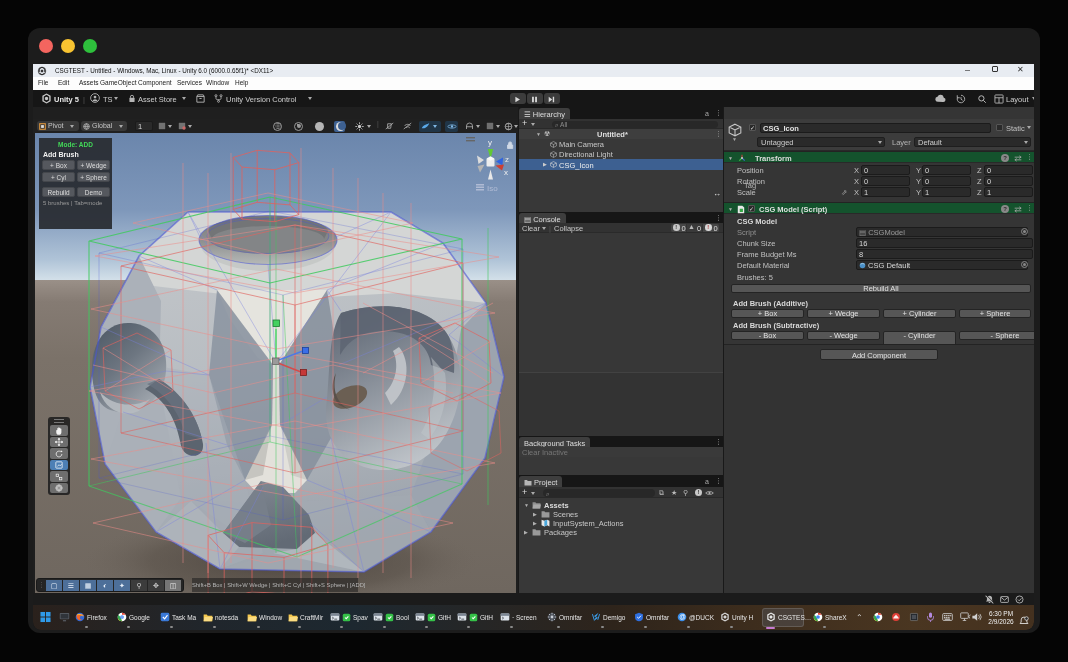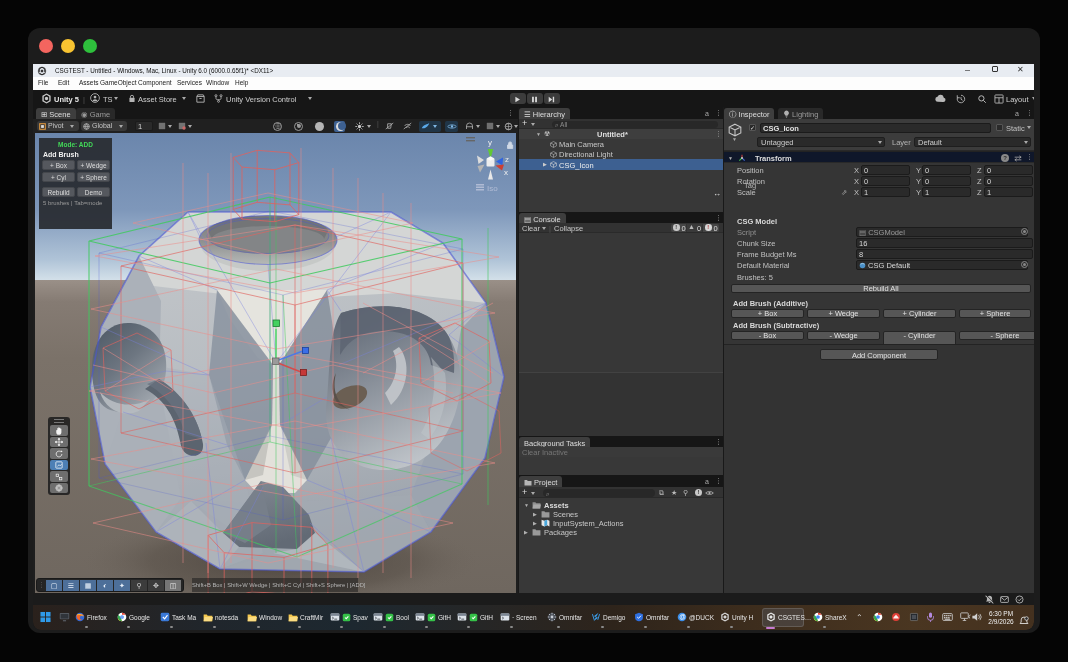--- a/index.html
+++ b/index.html
@@ -25,21 +25,21 @@
   .tab { position:absolute; top:1px; height:11px; border-radius:3px 3px 0 0; font-size:7.5px;
     color:#c3c3c3; padding:1.5px 5px 0 5px; white-space:nowrap; }
   .tab.on { background:#3e3e3e; color:#dedede; }
   .tab.off { background:#292929; color:#9a9a9a; }
   
   .prow { position:absolute; font-size:7.5px; color:#c0c0c0; white-space:nowrap; }
   .field { position:absolute; background:#2a2a2a; border:1px solid #1b1b1b; border-radius:2px;
     color:#d6d6d6; font-size:7.5px; padding:0 2px; }
   .gbtn { position:absolute; background:#565656; border:1px solid #242424; border-radius:2px;
     color:#e2e2e2; font-size:7.5px; text-align:center; }
-  .hdr { position:absolute; background:#0f172a; border-top:1px solid #232323; border-bottom:1px solid #292929; }
+  .hdr { position:absolute; background:#14532d; border-top:1px solid #232323; border-bottom:1px solid #292929; }
   .ddown { position:absolute; background:#2a2a2a; border:1px solid #1e1e1e; border-radius:2px;
     color:#cccccc; font-size:7.5px; padding:0 3px; }
   .caret { position:absolute; width:0; height:0; border-left:2.5px solid transparent;
     border-right:2.5px solid transparent; border-top:3.5px solid #aaa; }
   
   #taskbar { position:absolute; left:0; top:541px; width:1001px; height:25px;
     background:linear-gradient(90deg,#2a211c 0%,#20262c 18%,#1d2830 32%,#262626 45%,#2e241b 58%,#3d2d1d 72%,#4a3621 88%,#44311f 100%);
     border-bottom-left-radius:8px; border-bottom-right-radius:8px; }
   .titem { position:absolute; top:4px; height:16px; display:flex; align-items:center;
     font-size:6.5px; color:#e6e6e6; white-space:nowrap; }
@@ -135,25 +135,20 @@
     <svg class="abs" style="left:961px;top:3.5px;" width="10" height="10" viewBox="0 0 16 16">
         <g fill="none" stroke="#b9b9b9" stroke-width="1.4">
           <rect x="1.5" y="1.5" width="13" height="13" rx="1"></rect>
           <path d="M1.5 6 h13 M8 6 v8.5"></path>
         </g>
       </svg>
     <span class="abs" style="left:973px;top:4.5px;">Layout</span>
     <span class="caret" style="left:999px;top:7px;"></span>
   </div>
   <div id="viewport" class="abs" style="left:0;top:43px;width:485px;height:486px;background:#1f1f1f;overflow:hidden;">
-    <div class="tabrow" style="left:0;top:0;width:485px;height:12px;">
-      <div class="tab on" style="left:3px;">⊞ Scene</div>
-      <div class="tab off" style="left:43px;">◉ Game</div>
-      <span class="abs" style="left:474px;top:2px;color:#aaa;font-size:7px;">⋮</span>
-    </div>
     <div class="abs" id="scenebar" style="left:0;top:12px;width:485px;height:14px;background:#202020;font-size:7px;color:#c5c5c5;">
       <span class="tbtn" style="left:4px;top:2px;width:42px;height:10px;background:#383838;"></span>
       <svg class="abs" style="left:6px;top:3.5px" width="7" height="7" viewBox="0 0 10 10">
           <rect x="1" y="1" width="8" height="8" fill="none" stroke="#e0983e" stroke-width="1.5"></rect>
           <rect x="3" y="3" width="4" height="4" fill="#ddd"></rect>
         </svg>
       <span class="abs" style="left:15px;top:3px;">Pivot</span>
       <span class="caret" style="left:37px;top:6px;"></span>
       <span class="tbtn" style="left:48px;top:2px;width:46px;height:10px;background:#383838;"></span>
       <svg class="abs" style="left:50px;top:3.5px" width="7" height="7" viewBox="0 0 10 10">
@@ -632,28 +627,20 @@
         </svg>
       <span class="abs" style="left:34px;top:20.5px;">InputSystem_Actions</span>
       <span class="abs" style="left:5px;top:30.5px;color:#b0b0b0;font-size:5px;">▶</span>
       <svg class="abs" style="left:13px;top:29.5px;" width="9" height="8" viewBox="0 0 16 14">
           <path fill="#999" d="M1 2 h5 l1.5 2 H15 v9 H1 Z"></path>
         </svg>
       <span class="abs" style="left:25px;top:29.5px;">Packages</span>
     </div>
   </div>
   <div id="inspector" class="abs" style="left:691px;top:43px;width:310px;height:486px;background:#353535;overflow:hidden;font-size:7.5px;color:#c8c8c8;">
-    <div class="tabrow abs" style="left:0;top:0;width:310px;height:12px;">
-      <div class="tab on" style="left:0px;">ⓘ Inspector</div>
-      <div class="tab off" style="left:54px;"><svg width="7" height="8" viewBox="0 0 12 14" style="vertical-align:-1px;">
-            <path fill="#b0b0b0" d="M6 1 a4.2 4.2 0 0 1 2.5 7.6 c-0.6 0.5 -0.8 1 -0.8 1.6 h-3.4 c0 -0.6 -0.2 -1.1 -0.8 -1.6 A4.2 4.2 0 0 1 6 1 Z M4.5 11 h3 v1 h-3 z M5 12.8 h2 v0.8 h-2 z"></path>
-          </svg> Lighting</div>
-      <span class="abs" style="left:291px;top:2.5px;color:#aaa;font-size:7px;">a</span>
-      <span class="abs" style="left:302px;top:2px;color:#aaa;font-size:7px;">⋮</span>
-    </div>
     <div class="abs" style="left:0;top:12px;width:310px;height:32px;background:#3c3c3c;border-bottom:1px solid #292929;">
       <svg class="abs" style="left:4px;top:4px;" width="14" height="14" viewBox="0 0 12 12">
           <g fill="none" stroke="#c8c8c8" stroke-width="0.9">
             <path d="M6 1 L11 3.5 V8.5 L6 11 L1 8.5 V3.5 Z M1 3.5 L6 6 L11 3.5 M6 6 V11"></path>
           </g>
         </svg>
       <span class="abs" style="left:8px;top:17px;color:#aaa;font-size:5px;">▼</span>
       <span class="abs" style="left:25px;top:5px;width:7px;height:7px;background:#2a2a2a;border:1px solid #555;border-radius:1px;color:#ddd;font-size:6px;line-height:7px;text-align:center;">✓</span>
       <span class="field" style="left:36px;top:4px;width:231px;height:10px;"><b style="color:#e2e2e2;">CSG_Icon</b></span>
       <span class="abs" style="left:272px;top:5px;width:7px;height:7px;background:#2a2a2a;border:1px solid #555;border-radius:1px;"></span>
@@ -700,20 +687,36 @@
     <span class="prow" style="left:253px;top:70px;">Z</span>
       <span class="field" style="left:260px;top:69px;width:49px;height:9.5px;">0</span>
     <div class="prow" style="left:13px;top:81px;">Scale</div>
     <span class="prow" style="left:117px;top:81px;color:#999;">⇗</span>
     <span class="prow" style="left:130px;top:81px;">X</span>
       <span class="field" style="left:137px;top:80px;width:49px;height:9.5px;">1</span>
     <span class="prow" style="left:192px;top:81px;">Y</span>
       <span class="field" style="left:198px;top:80px;width:49px;height:9.5px;">1</span>
     <span class="prow" style="left:253px;top:81px;">Z</span>
       <span class="field" style="left:260px;top:80px;width:49px;height:9.5px;">1</span>
+    <div class="hdr abs" style="left:0;top:95px;width:310px;height:12px;">
+      <span class="abs" style="left:4px;top:3px;color:#b0b0b0;font-size:5px;">▼</span>
+      <svg class="abs" style="left:13px;top:1.5px;" width="8" height="9" viewBox="0 0 12 14">
+          <path fill="#e8e8e8" d="M1 1 h7 l3 3 v9 H1 Z"></path>
+          <path fill="#35a845" d="M4 6 h5 v5 H4 Z"></path>
+        </svg>
+      <span class="abs" style="left:24px;top:2px;width:7px;height:7px;background:#2a2a2a;border:1px solid #555;border-radius:1px;color:#ddd;font-size:6px;line-height:7px;text-align:center;">✓</span>
+      <b class="abs" style="left:35px;top:1.5px;color:#dedede;">CSG Model (Script)</b>
+      <span class="abs" style="left:277px;top:0.5px;width:8px;height:8px;background:#888;border-radius:50%;color:#2b2b2b;font-size:6px;text-align:center;line-height:8.5px;font-weight:bold;margin-top:1px;">?</span>
+      <svg class="abs" style="left:290px;top:2.5px;" width="8" height="7" viewBox="0 0 12 10">
+          <g stroke="#aaa" stroke-width="1.2" fill="none">
+            <path d="M1 3 h10 M8 1 l2.5 2 L8 5 M11 7 H1 M4 5 L1.5 7 L4 9"></path>
+          </g>
+        </svg>
+      <span class="abs" style="left:302px;top:1px;color:#aaa;font-size:7px;">⋮</span>
+    </div>
     <b class="prow" style="left:13px;top:110px;color:#d8d8d8;">CSG Model</b>
     <div class="prow" style="left:13px;top:121px;color:#8f8f8f;">Script</div>
     <span class="field" style="left:132px;top:120px;width:172px;height:9.5px;color:#9a9a9a;">▤ CSGModel</span>
     <span class="abs" style="left:297px;top:121px;width:7px;height:7px;border:1px solid #888;border-radius:50%;"></span>
     <span class="abs" style="left:299px;top:123px;width:3px;height:3px;background:#888;border-radius:50%;"></span>
     <div class="prow" style="left:13px;top:132px;">Chunk Size</div>
     <span class="field" style="left:132px;top:131px;width:177px;height:9.5px;">16</span>
     <div class="prow" style="left:13px;top:143px;">Frame Budget Ms</div>
     <span class="field" style="left:132px;top:142px;width:177px;height:9.5px;">8</span>
     <div class="prow" style="left:13px;top:154px;">Default Material</div>

